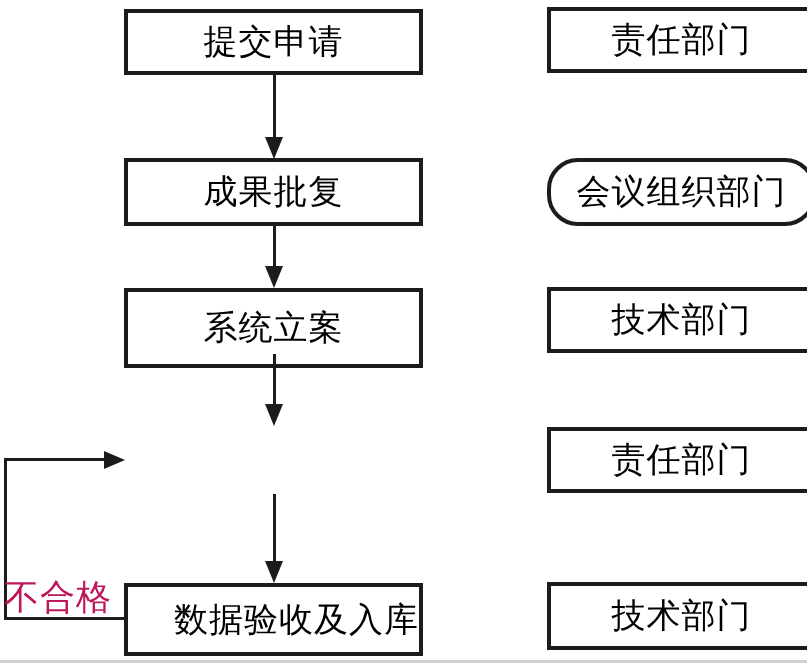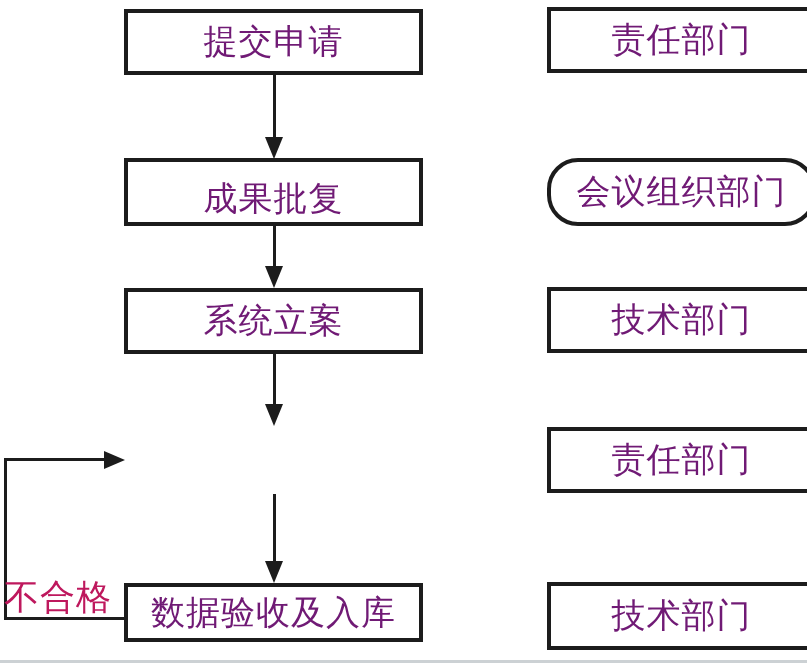--- a/index.html
+++ b/index.html
@@ -17,21 +17,21 @@
   }
   .node {
     position: absolute;
     box-sizing: border-box;
     border: 4px solid #1c1c1c;
     background: #ffffff;
     display: flex;
     align-items: center;
     justify-content: center;
     font-size: 34px;
-    color: #701a75;
+    color: #000000;
     letter-spacing: 1px;
     white-space: nowrap;
   }
   .node.left-col  { left: 124px; width: 299px; }
   .node.right-col { left: 547px; width: 269px; }
 
   .varrow { position: absolute; left: 265px; width: 18px; }
   .varrow .shaft {
     position: absolute; left: 7.5px; top: 0; bottom: 18px;
     width: 3px; background: #1c1c1c;
@@ -64,27 +64,27 @@
   }
 </style>
 </head>
 <body>
 
 <div class="canvas">
 
   <div class="node left-col" style="top:9px;   height:66px;">
     <span>提交申请</span>
   </div>
-  <div class="node left-col" style="top:158px; height:68px;align-items:flex-end;">
+  <div class="node left-col" style="top:158px; height:68px;">
     <span>成果批复</span>
   </div>
-  <div class="node left-col" style="top:288px; height:66px;justify-content:center;">
+  <div class="node left-col" style="top:288px; height:80px;justify-content:center;">
     <span>系统立案</span>
   </div>
-  <div class="node left-col" style="top:583px; height:59px;">
+  <div class="node left-col" style="top:583px; height:73px;justify-content:flex-end;">
     <span>数据验收及入库</span>
   </div>
 
   <div class="node right-col" style="top:7px;   height:66px;">
     <span>责任部门</span>
   </div>
   <div class="node right-col" style="top:158px; height:68px;border-radius:31px;">
     <span>会议组织部门</span>
   </div>
   <div class="node right-col" style="top:287px; height:66px;">

